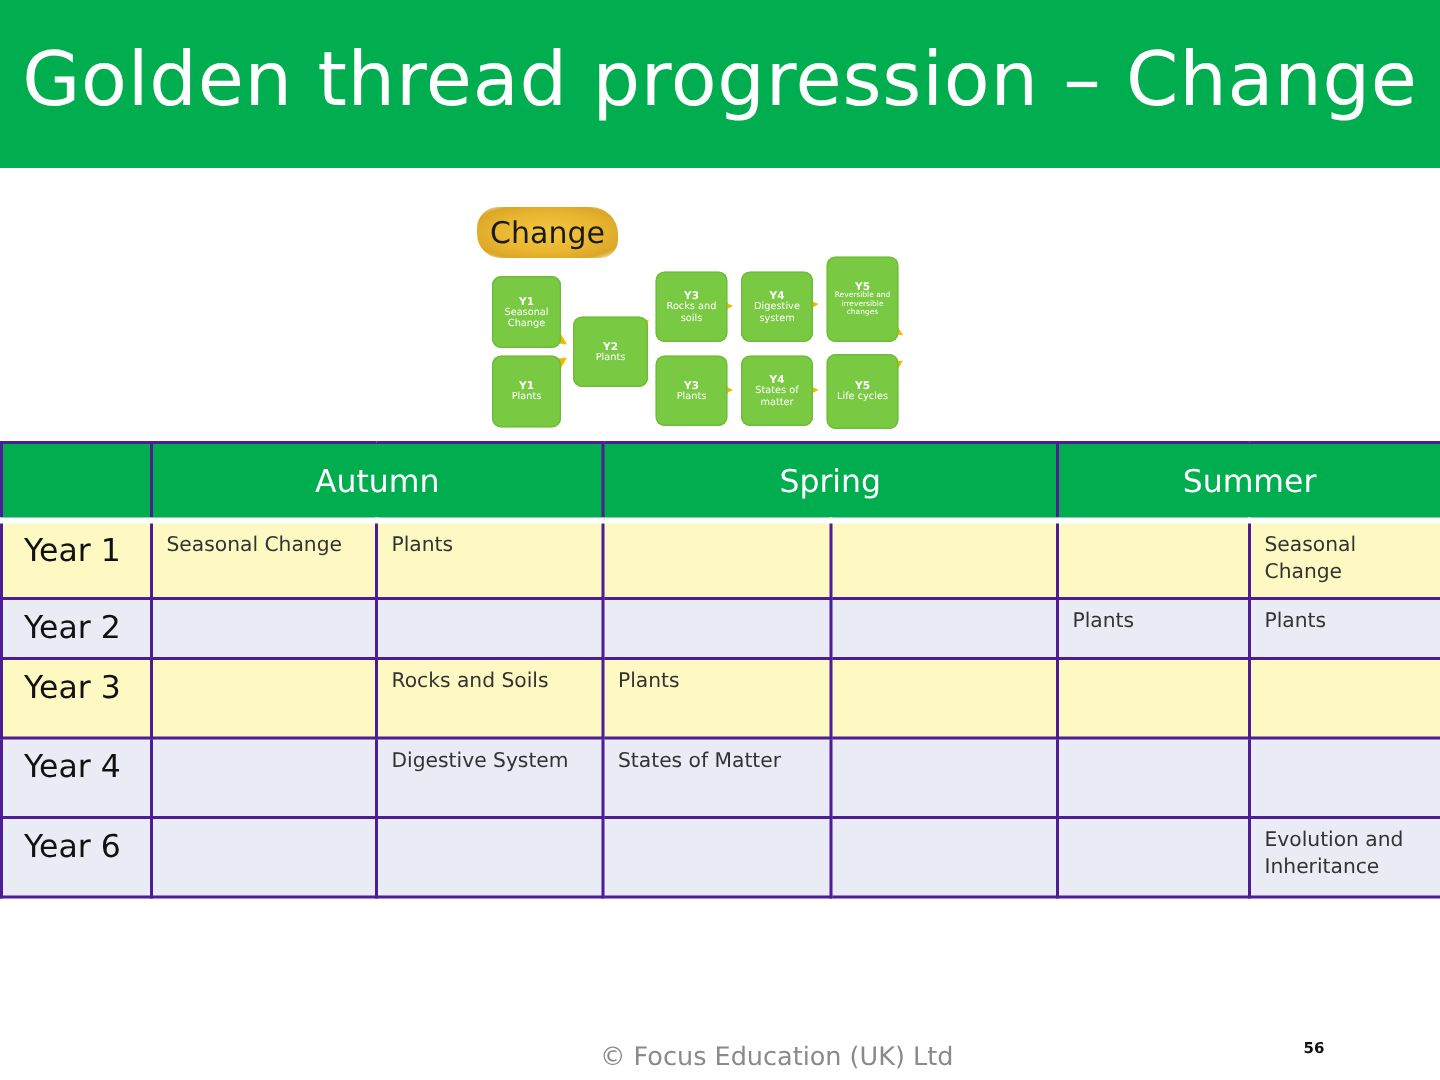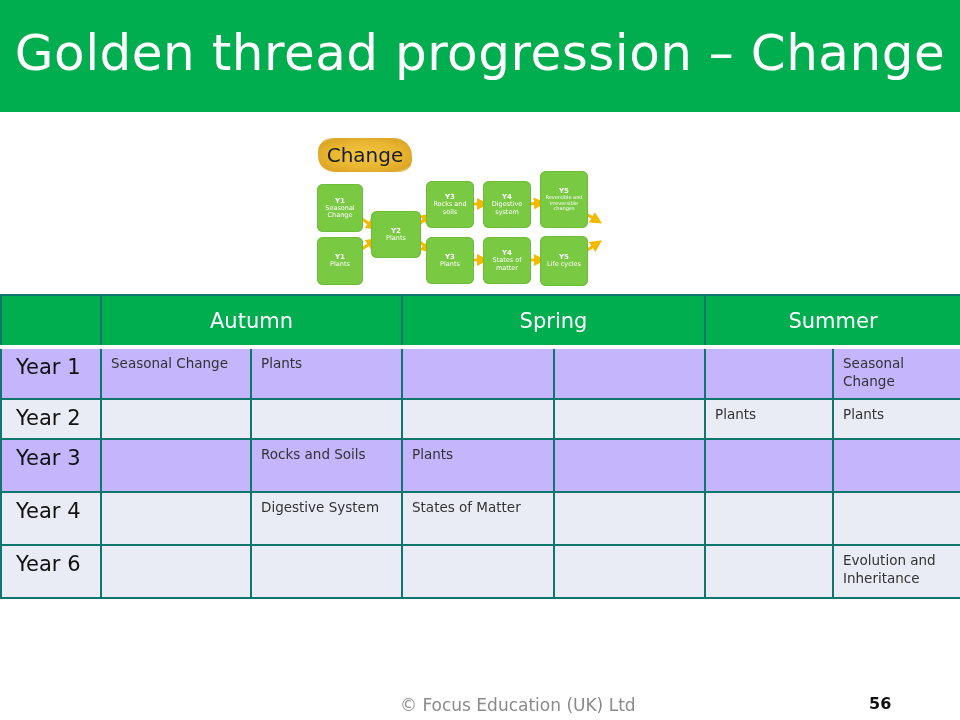--- a/index.html
+++ b/index.html
@@ -32,57 +32,58 @@
   }
   
   .diagram { position: absolute; left: 0; top: 0; width: 960px; height: 290px; pointer-events: none; }
   .dbox {
     position: absolute; background: #7ac943; border-radius: 6px;
     color: #ffffff; text-align: center;
     display: flex; flex-direction: column; align-items: center; justify-content: center;
     font-family: "DejaVu Sans", sans-serif; line-height: 1.15;
     box-shadow: 0 0 0 1px #6fbc3b inset;
     pointer-events: auto;
+    margin-left: 11px;
   }
   .dbox .yr { font-size: 7px; font-weight: bold; }
   .dbox .lbl { font-size: 6.5px; }
   .dbox .lbl.small { font-size: 5px; }
   .diagram svg { position: absolute; left: 0; top: 0; }
 
   
   .grid-table {
     position: absolute; left: 0; top: 294px; width: 960px;
     border-collapse: collapse; table-layout: fixed;
   }
   .grid-table td, .grid-table th {
-    border: 2px solid #0f766e; padding: 0; vertical-align: top;
+    border: 2px solid #4c1d95; padding: 0; vertical-align: top;
   }
   .grid-table thead th {
     background: #00ad4f; color: #ffffff; font-weight: normal;
     font-size: 21px; height: 49px; vertical-align: middle; text-align: center;
     border-bottom: 4px solid #ffffff;
     font-family: "DejaVu Sans", sans-serif;
   }
   .grid-table thead th.corner { background: #00ad4f; }
-  .grid-table tbody tr.odd td { background: #c4b5fd; }
+  .grid-table tbody tr.odd td { background: #fef9c3; }
   .grid-table tbody tr.even td { background: #e9ebf5; margin-top: 41px; }
   .grid-table td.year {
     font-size: 21px; color: #111111; padding: 6px 0 0 14px;
     font-family: "DejaVu Sans", sans-serif;
   }
   .grid-table td.cell {
     font-size: 13.5px; color: #333333; padding: 5px 8px 0 9px; line-height: 18px;
     font-family: "DejaVu Sans", sans-serif;
   }
   .footer-copy {
     position: absolute; left: 400px; top: 695px; font-size: 17px; color: #8a8a8a;
     font-family: "DejaVu Sans", sans-serif;
   }
   .footer-page {
-    position: absolute; left: 869px; top: 694px; font-size: 16px; color: #111111; font-weight: bold;
+    position: absolute; left: 869px; top: 694px; font-size: 10px; color: #111111; font-weight: bold;
     font-family: "DejaVu Sans", sans-serif;
   }
 </style>
 </head>
 <body>
 
 <div class="title-bar">
   <h1>Golden thread progression – Change</h1>
 </div>
 

